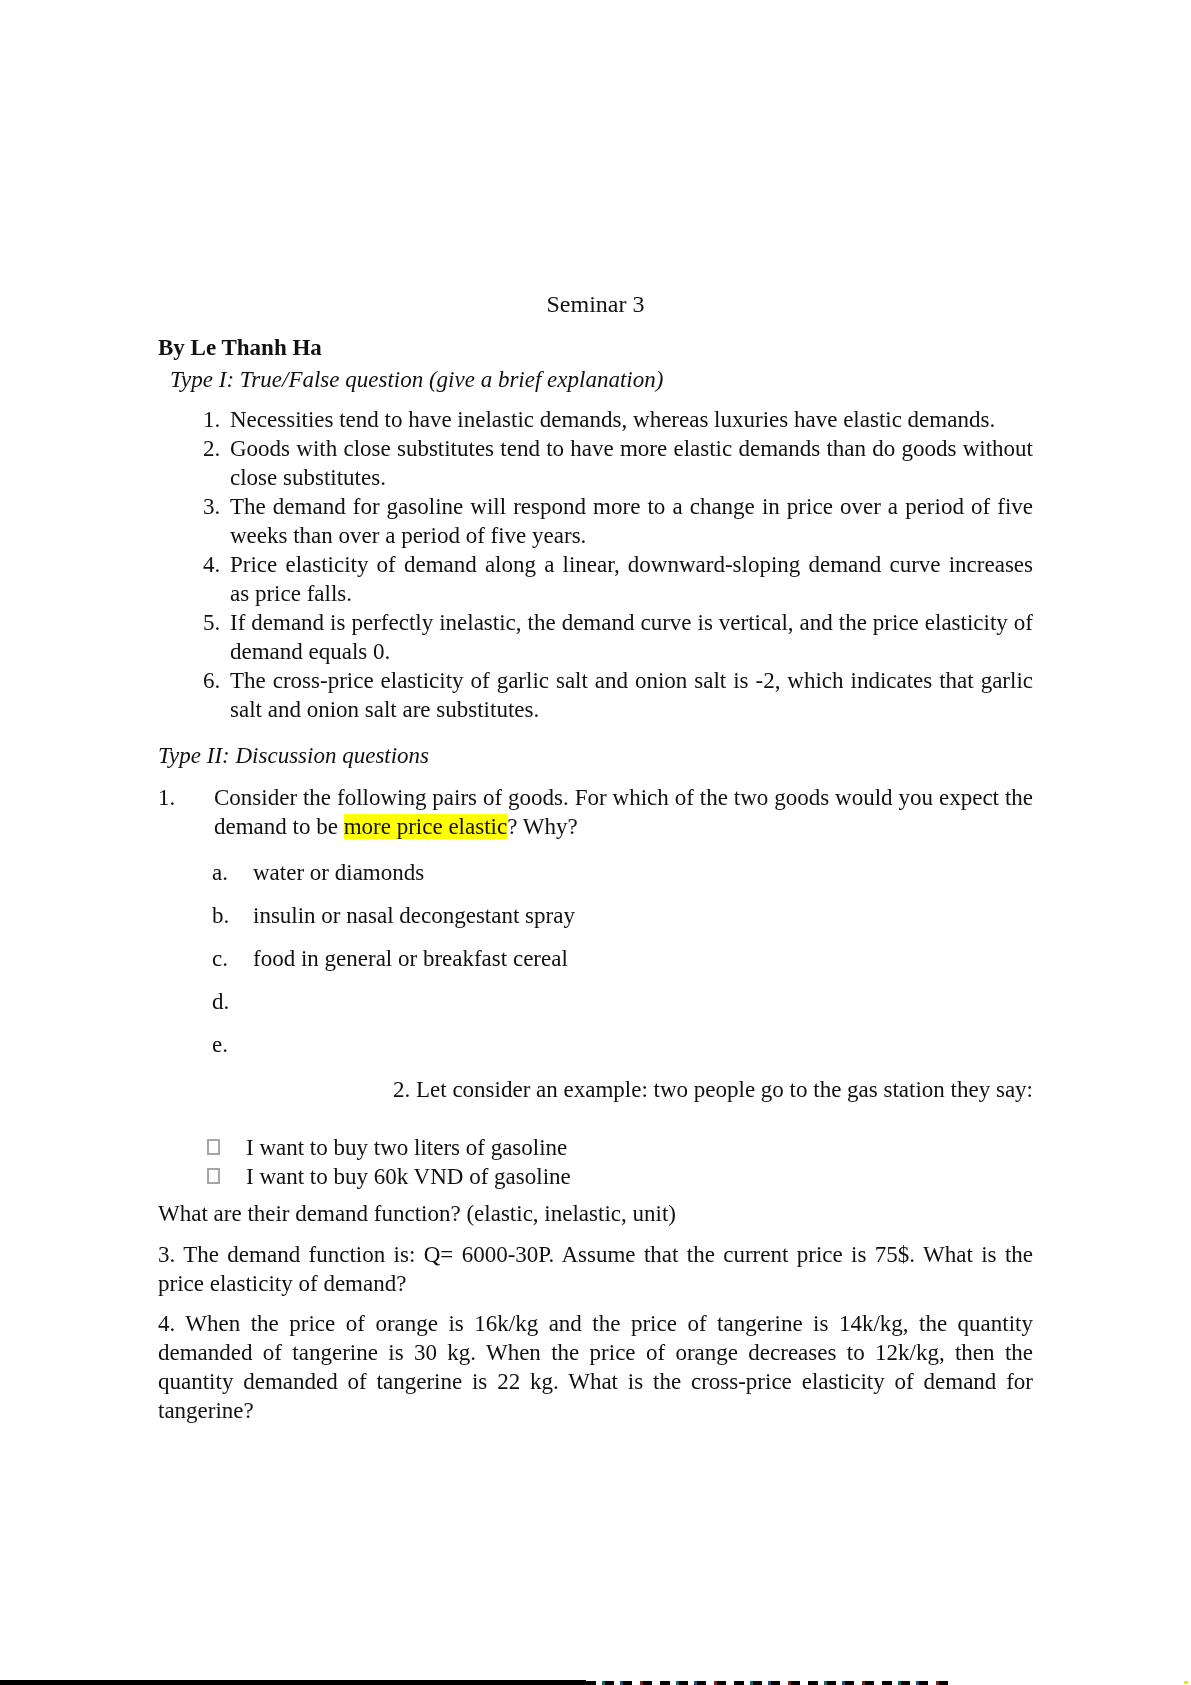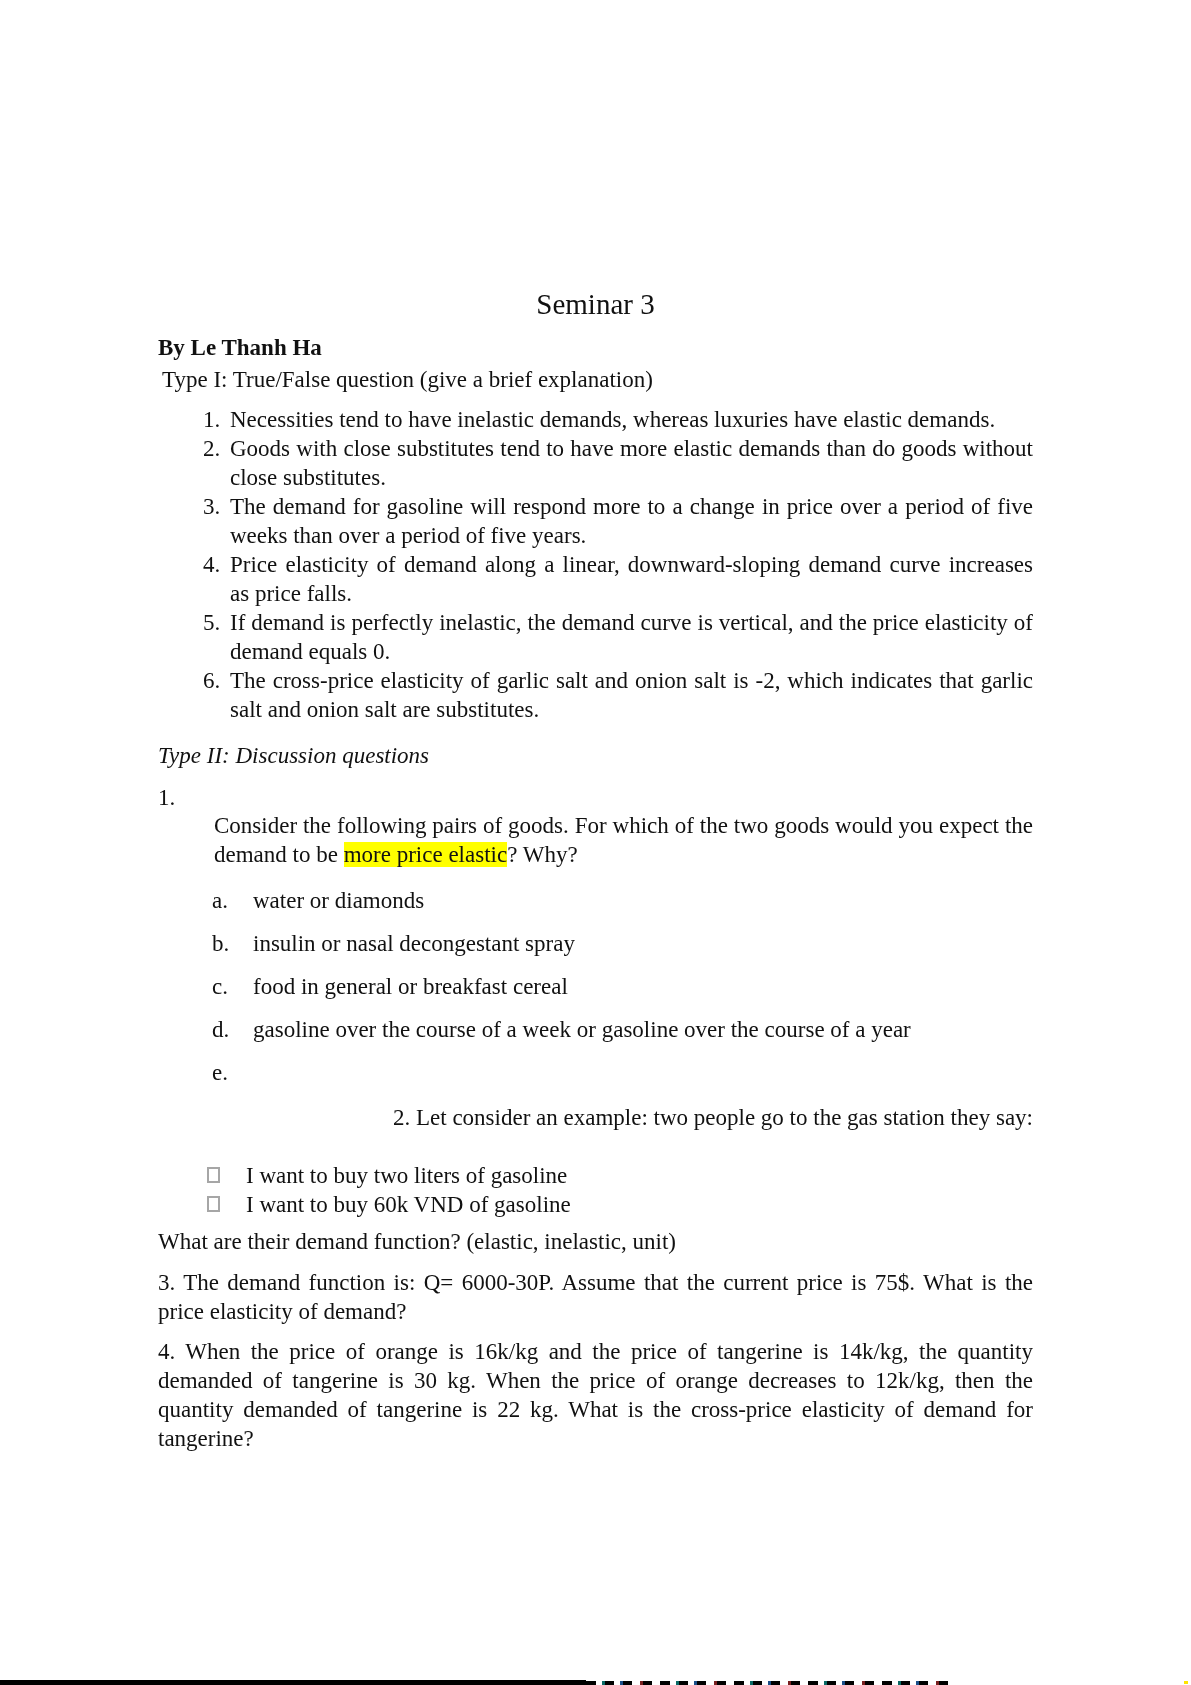--- a/index.html
+++ b/index.html
@@ -11,39 +11,39 @@
     font-family: "Liberation Serif", "DejaVu Serif", serif;
     position: relative;
     overflow: hidden;
   }
   .page {
     padding: 290px 158px 0 158px;
     font-size: 23px;
     line-height: 29px;
   }
   .doc-title {
-    font-size: 29px; font-weight: normal;
+    font-size: 24px; font-weight: normal;
     text-align: center;
     margin: 0 0 14px 0;
   }
   .author {
     margin: 0 0 3px 0;
     font-weight: bold;
   }
-  .section-heading { margin: 0 0 11px 4px; }
+  .section-heading { margin: 0 0 11px 12px; font-style: italic; }
   .section-heading-2 { margin: 17px 0 13px 0; font-style: italic; }
 
   ol.tf-list { margin: 0; padding: 0; list-style: none; }
   ol.tf-list li { display: flex; padding-left: 45px; text-align: justify; }
   ol.tf-list .num { flex: 0 0 27px; }
   ol.tf-list .txt { flex: 1; }
 
   .q1 { display: flex; text-align: justify; }
   .q1 .num { flex: 0 0 56px; }
-  .q1 .txt { flex: 1; margin-top: 28px; }
+  .q1 .txt { flex: 1; }
   .hl { background: #ffff00; }
 
   .options { margin-top: 17px; }
   .option { display: flex; padding-left: 54px; }
   .option + .option { margin-top: 14px; }
   .option .letter { flex: 0 0 41px; }
   .option .txt { flex: 1; }
 
   .q2-intro { margin: 16px 0 12px 0; text-align: right; }
 
@@ -137,21 +137,20 @@
     <div class="option">
       <span class="letter">b.</span>
       <span class="txt">insulin or nasal decongestant spray</span>
     </div>
     <div class="option">
       <span class="letter">c.</span>
       <span class="txt">food in general or breakfast cereal</span>
     </div>
     <div class="option">
       <span class="letter">d.</span>
-      <span class="txt">gasoline over the course of a week or gasoline over the course of a year</span>
     </div>
     <div class="option">
       <span class="letter">e.</span>
     </div>
   </div>
 
   <p class="q2-intro">2. Let consider an example: two people go to the gas station they say:</p>
 
   <div class="bullets">
     <div class="bullet">

